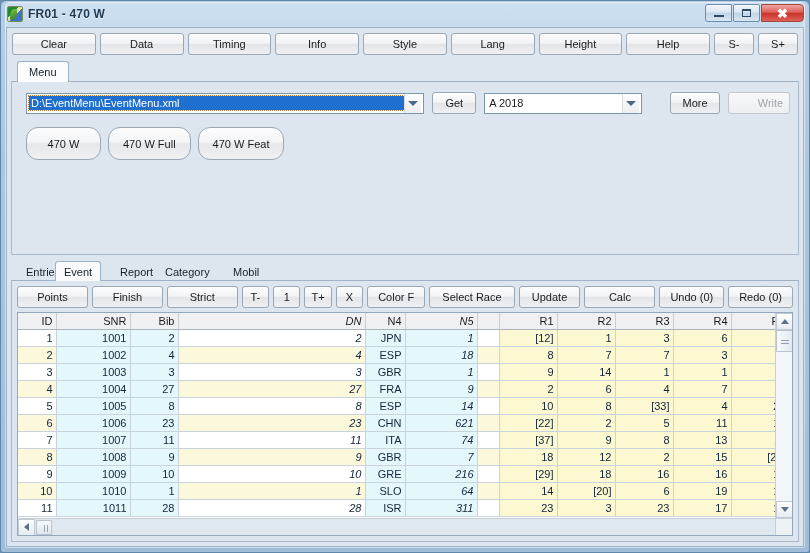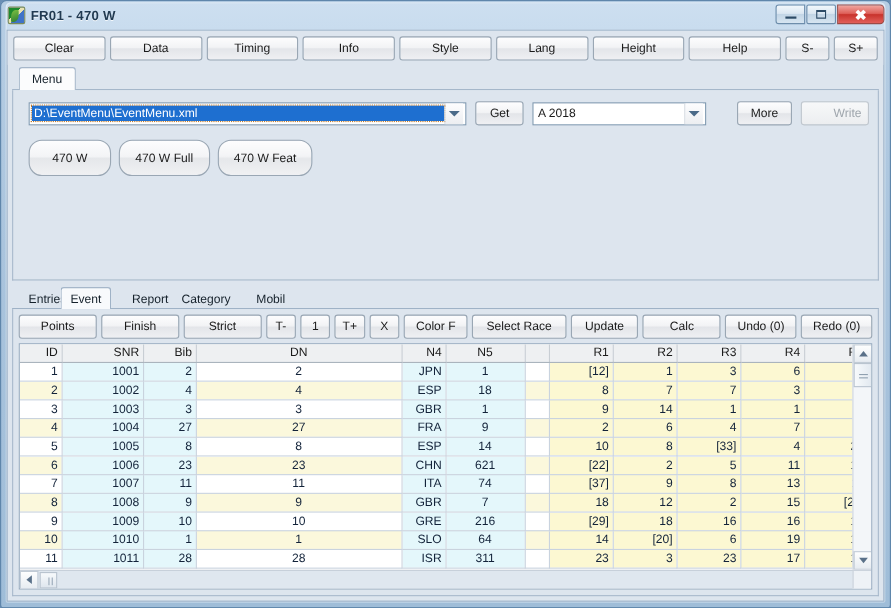--- a/index.html
+++ b/index.html
@@ -275,21 +275,21 @@
     padding: 0 3px;
   }
   table.grid td {
     height: 17px;
     border-right: 1px solid #c9d3de;
     border-bottom: 1px solid #c9d3de;
     padding: 0 3px;
     overflow: hidden; white-space: nowrap;
   }
   th.ta-r, td.ta-r { text-align: right; }
-  th.ta-l, td.ta-l { text-align: center; }
+  th.ta-l, td.ta-l { text-align: right; font-style: italic; }
 
   
   td.c-id     { background: #ffffff; }
   tr.alt td.c-id { background: #fbf8dc; }
   td.c-cyan   { background: #e4f7fb; }
   td.c-plain  { background: #ffffff; }
   tr.alt td.c-plain { background: #fbf8dc; }
   td.c-yellow { background: #fcf8d2; }
   th.h-yellow { background: #eef0f2; }
 

